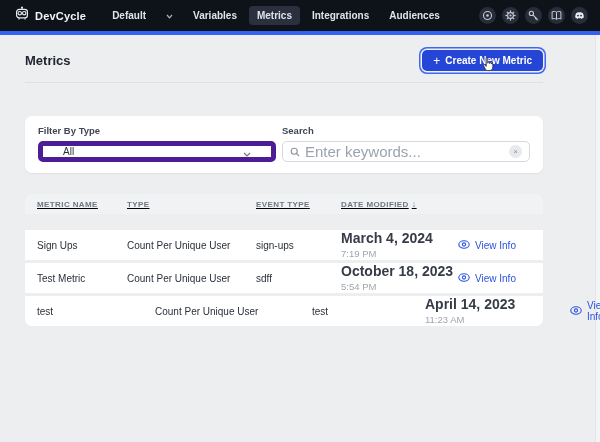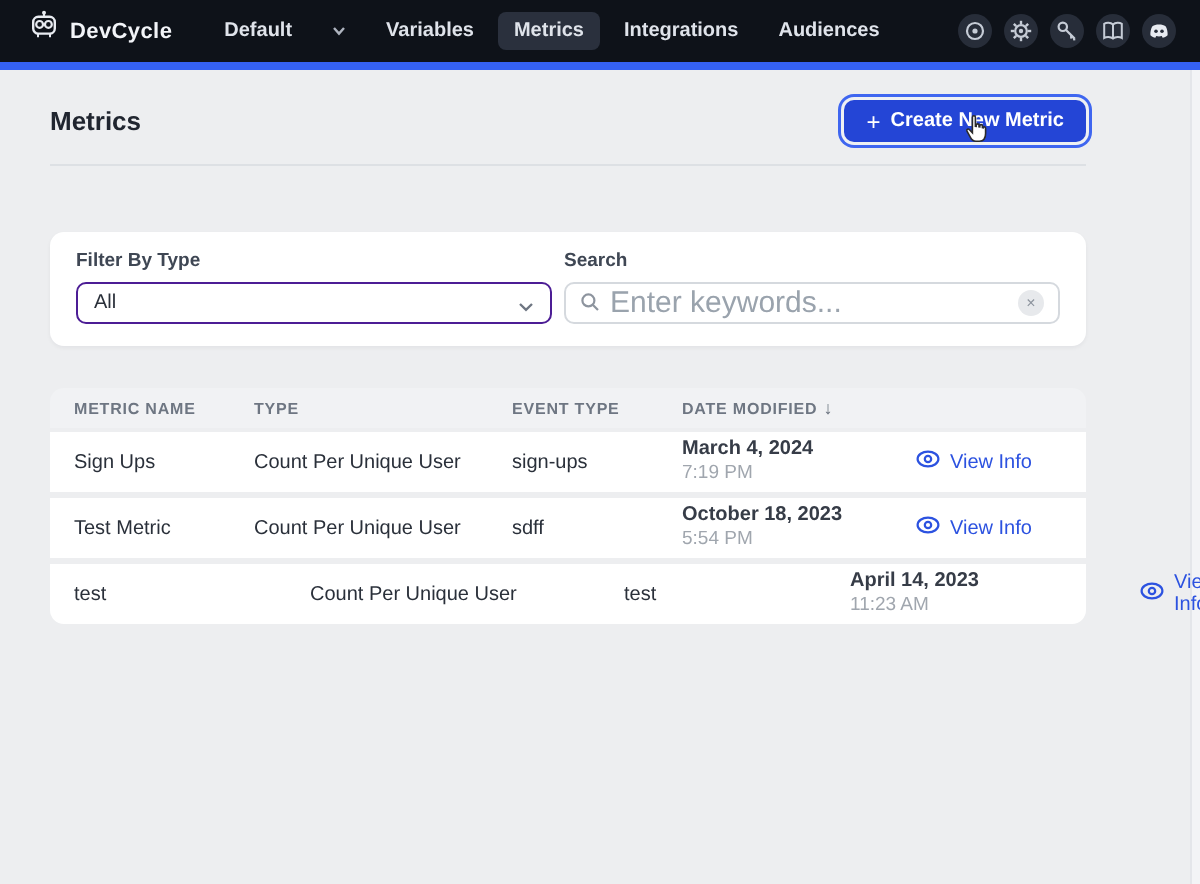--- a/index.html
+++ b/index.html
@@ -57,23 +57,23 @@
   
   .filter-card {
     margin-top:33px; background:#fff; border-radius:7px;
     box-shadow:0 1px 2px rgba(20,25,40,.05);
     padding:9px 13px 11px;
     display:flex; gap:6px;
   }
   .filter-col { flex:1; }
   .field-label { font-size:9.5px; font-weight:600; color:#3f4754; margin-bottom:5px; }
   .select-box {
-    height:21px; border:1px solid #4c1d95; border-radius:5px;
+    height:21px; border:5px solid #4c1d95; border-radius:5px;
     display:flex; align-items:center; justify-content:space-between;
-    padding:0 8px; cursor:pointer; background:#fff;
+    padding:0 20px; cursor:pointer; background:#fff;
   }
   .select-value { font-size:10px; color:#2a303a; font-weight:500; }
   .search-box {
     height:21px; border:1px solid #d5d9de; border-radius:5px;
     display:flex; align-items:center; gap:5px; padding:0 7px; background:#fff;
   }
   .search-box input {
     border:none; outline:none; flex:1; font-size:15px;
     font-family:"Liberation Sans", sans-serif; color:#2a303a; background:transparent;
   }
@@ -86,32 +86,32 @@
 
   
   .table-wrap { margin-top:21px; }
   .trow {
     display:grid;
     grid-template-columns:102px 129px 85px 117px 1fr;
     align-items:center;
   }
   .thead {
     background:#f1f2f4; border-radius:7px 7px 0 0;
-    height:20px; margin-bottom:2px;
+    height:20px; margin-bottom:16px;text-decoration:underline;
   }
   .th {
     font-size:8px; font-weight:700; letter-spacing:.05em;
     text-transform:uppercase; color:#6e7682; cursor:pointer;
     display:flex; align-items:center; gap:3px;
   }
   .th:first-child, .td:first-child { padding-left:12px; }
   .tbody-row { background:#fff; height:30px; margin-bottom:3px; }
   .tbody-row:last-child { margin-bottom:16px; border-radius:0 0 7px 7px;gap:28px; }
   .td { font-size:10px; color:#2a303a; }
-  .date-main { font-size:10px; color:#363c47; font-weight:600; line-height:1.25; }
+  .date-main { font-size:14px; color:#363c47; font-weight:600; line-height:1.25; }
   .date-sub { font-size:9.5px; color:#a0a6ae; line-height:1.25; }
   .view-info {
     display:flex; align-items:center; gap:5px; cursor:pointer;
     color:#2c52e0; font-size:10px; font-weight:500;
   }
 
   
   .scrollbar-track {
     position:absolute; right:0; top:35px; width:5px; height:407px;
     background:#f3f4f6; border-left:1px solid #e4e6ea;

